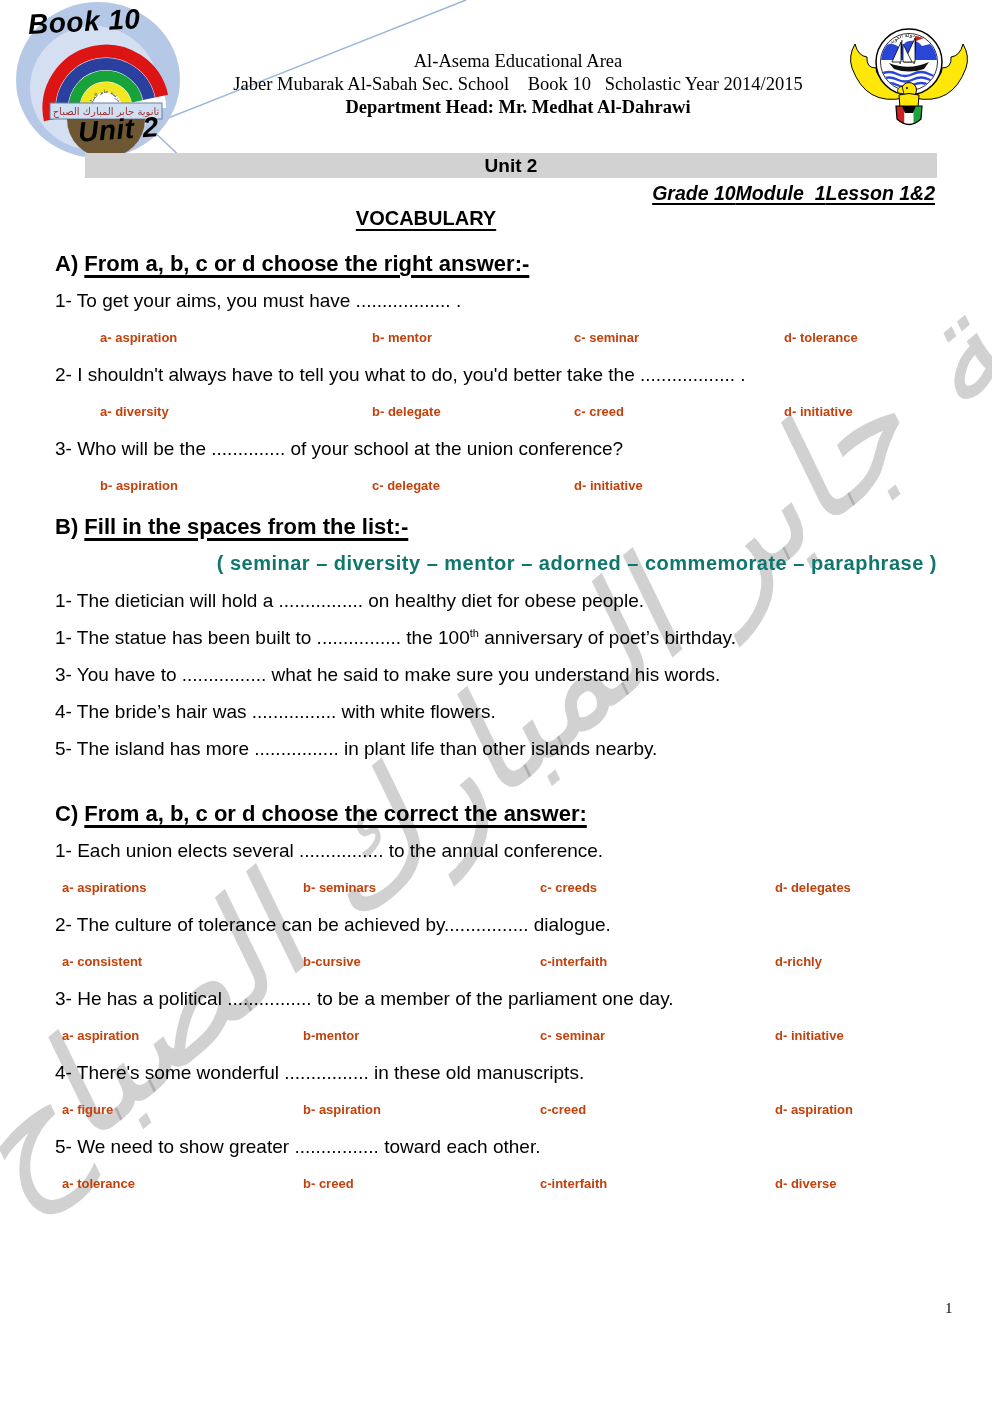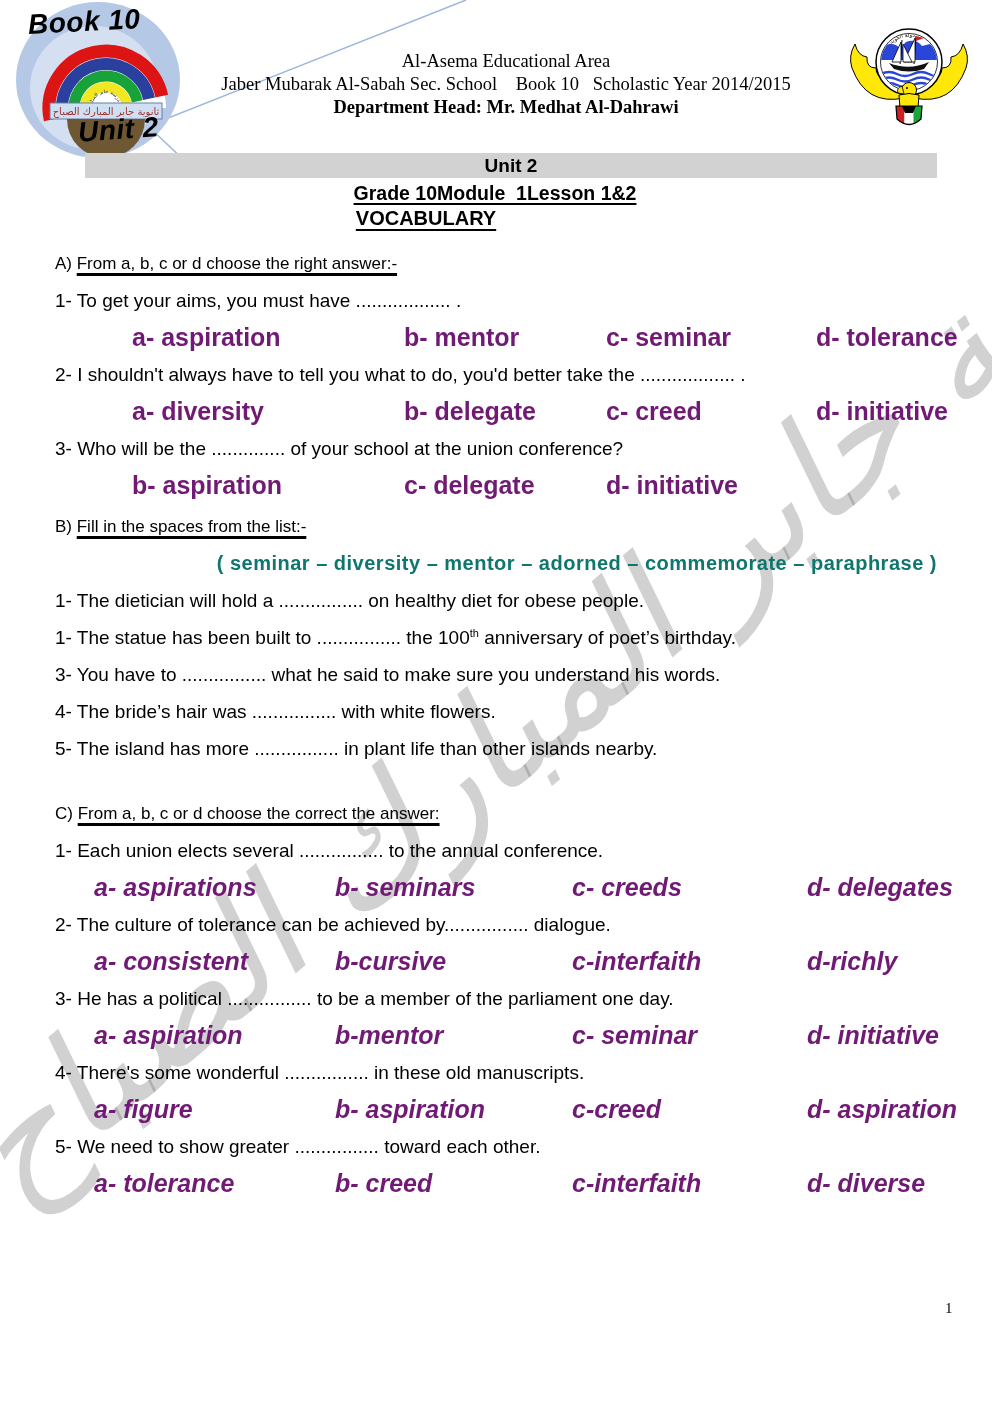--- a/index.html
+++ b/index.html
@@ -24,56 +24,56 @@
     font-size:28px; letter-spacing:0.5px; transform:rotate(-3deg); z-index:2;
   }
   .logo-bottom {
     position:absolute; top:112px; left:74px; font-weight:bold; font-style:italic;
     font-size:28px; letter-spacing:0.5px; transform:rotate(-4deg); z-index:2;
   }
   
   .emblem { position:absolute; top:16px; left:842px; z-index:1; }
   
   .head-text {
-    position:absolute; top:50px; left:116px; width:780px; text-align:center;
+    position:absolute; top:50px; left:128px; width:780px; text-align:center;
     font-family:"Liberation Serif", serif; font-size:18.5px; line-height:23px; z-index:2;
   }
   .head-text .h2 { white-space:pre; }
   .head-text .h3 { font-weight:bold; }
   
   .unit-bar {
     position:absolute; top:153px; left:85px; width:852px; height:25px;
     background:#d2d2d2; text-align:center; line-height:25px;
     font-weight:bold; font-size:19px; z-index:2;
   }
   
   .title-row {
     position:absolute; top:182px; left:55px; width:880px; display:flex;
-    justify-content:center; font-weight:bold; 
+    justify-content:flex-end; font-weight:bold; font-style:italic;
     font-size:19.5px; z-index:2; white-space:pre;
   }
   .underlined, .title-row span {
     text-decoration:underline; text-decoration-thickness:2px; text-underline-offset:3px;
   }
   .vocab {
     position:absolute; top:207px; left:0; width:852px; text-align:center;
     font-weight:bold; font-size:20px; z-index:2;
   }
   .vocab span { text-decoration:underline; text-decoration-thickness:2px; text-underline-offset:4px; }
   
   .content { position:absolute; top:245px; left:55px; width:882px; z-index:2; }
   .line { height:37px; line-height:37px; white-space:pre; font-size:19px; }
-  .sec-head { height:37px; line-height:37px; font-size:17px; font-weight:normal; white-space:pre; }
+  .sec-head { height:37px; line-height:37px; font-size:22px; font-weight:bold; white-space:pre; }
   .sec-head .hu { text-decoration:underline; text-decoration-thickness:2.5px; text-underline-offset:4px; }
   .opts {
-    display:grid; height:37px; align-items:center; color:#701a75;
-    font-weight:bold; font-size:25px; white-space:pre;margin-left:32px;
+    display:grid; height:37px; align-items:center; color:#c2410c;
+    font-weight:bold; font-size:13px; white-space:pre;
   }
   .optsA { padding-left:45px; grid-template-columns:272px 202px 210px 1fr; }
-  .optsC { padding-left:7px;  grid-template-columns:241px 237px 235px 1fr;font-style:italic; }
+  .optsC { padding-left:7px;  grid-template-columns:241px 237px 235px 1fr; }
   .wordlist {
     height:37px; line-height:37px; text-align:right; color:#0f766e;
     font-weight:bold; font-size:20px; letter-spacing:0.5px;
   }
   .mt10 { margin-top:4px; } .mt28 { margin-top:28px; }
   sup { font-size:11px; vertical-align:super; line-height:0;text-align:right; }
   .pagenum {
     position:absolute; top:1300px; left:945px; font-family:"Liberation Serif", serif;
     font-size:15px; z-index:2;
   }

